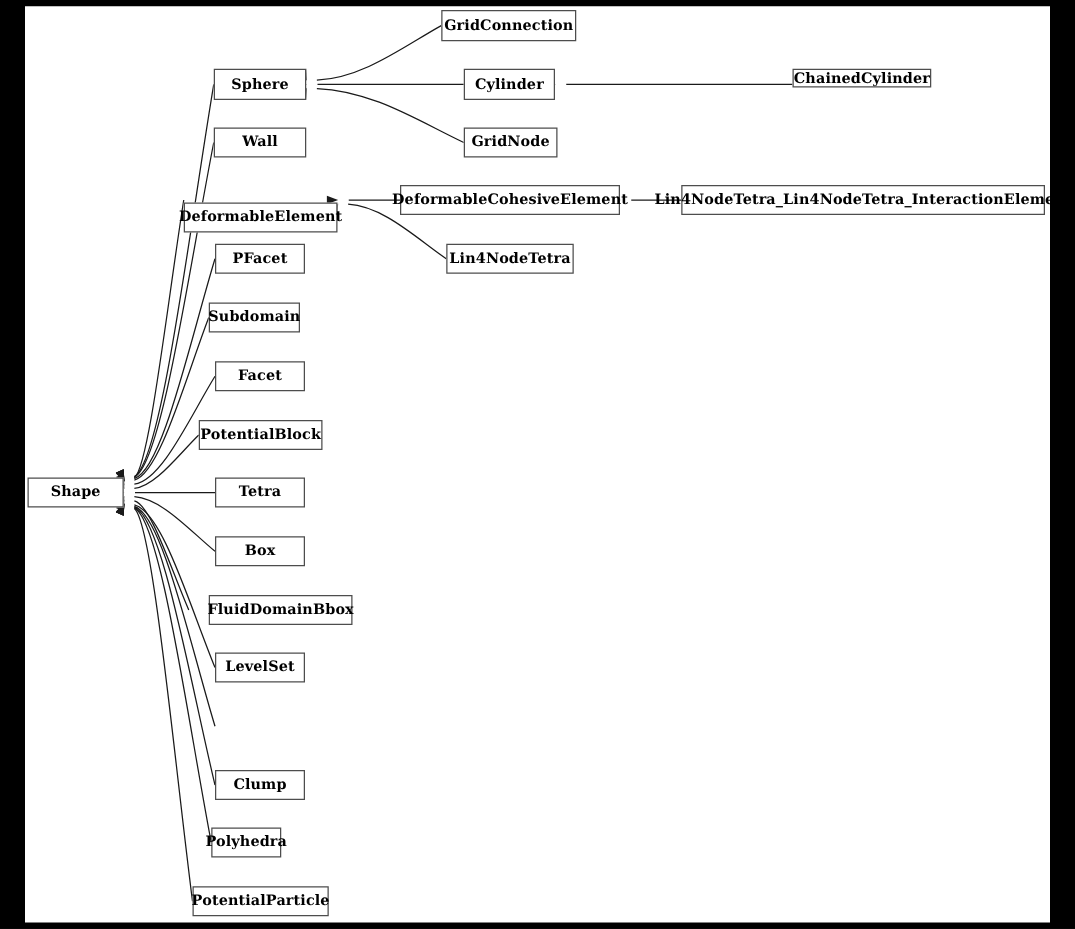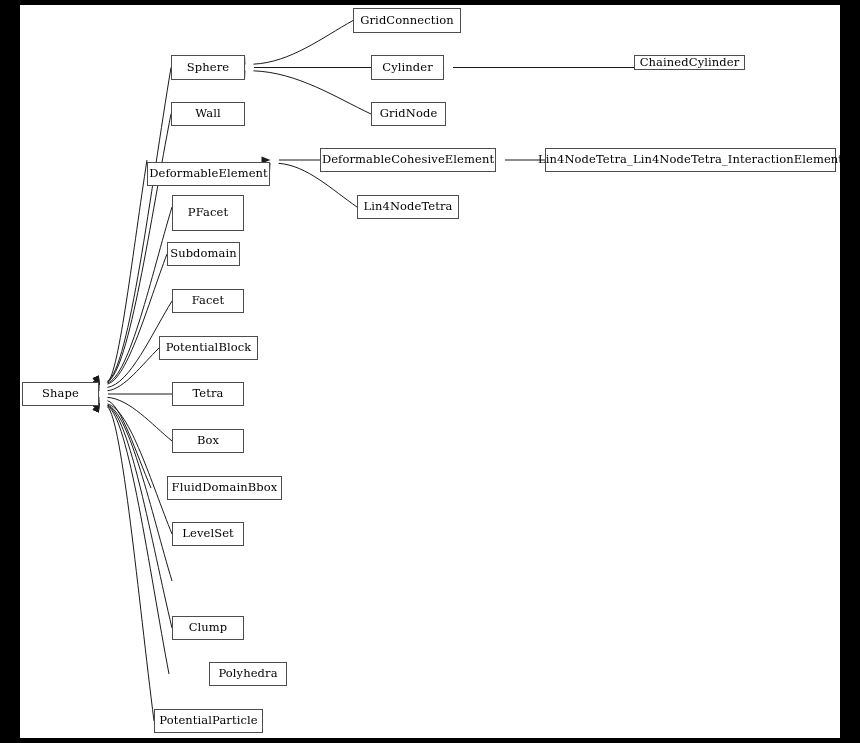--- a/index.html
+++ b/index.html
@@ -38,20 +38,21 @@
     border: 1px solid #4d4d4d;
     background: #ffffff;
     color: #000000;
     display: flex;
     align-items: center;
     justify-content: center;
     font-size: 11.5px;
     line-height: 1;
     white-space: nowrap;
     letter-spacing: 0.1px;
+    font-weight: bold;
   }
   .node-label {
     display: block;
     padding: 0 2px;
   }
 </style>
 </head>
 <body>
 
 <div id="root">
@@ -108,21 +109,21 @@
         </div>
         <div class="node" style="left: 151px; top: 50px; width: 74px; height: 25px; border-color: rgb(77, 77, 77);">
           <span class="node-label">Sphere</span>
         </div>
         <div class="node" style="left: 151px; top: 97px; width: 74px; height: 24px; border-color: rgb(77, 77, 77);">
           <span class="node-label">Wall</span>
         </div>
         <div class="node" style="left: 127px; top: 143px; width: 123px; height: 24px; border-color: rgb(77, 77, 77); margin-top: 14px;">
           <span class="node-label">DeformableElement</span>
         </div>
-        <div class="node" style="left: 152px; top: 190px; width: 72px; height: 36px; border-color: rgb(77, 77, 77);">
+        <div class="node" style="left: 152px; top: 190px; width: 72px; height: 24px; border-color: rgb(77, 77, 77);">
           <span class="node-label">PFacet</span>
         </div>
         <div class="node" style="left: 147px; top: 237px; width: 73px; height: 24px; border-color: rgb(77, 77, 77);">
           <span class="node-label">Subdomain</span>
         </div>
         <div class="node" style="left: 152px; top: 284px; width: 72px; height: 24px; border-color: rgb(77, 77, 77);">
           <span class="node-label">Facet</span>
         </div>
         <div class="node" style="left: 139px; top: 331px; width: 99px; height: 24px; border-color: rgb(77, 77, 77);">
           <span class="node-label">PotentialBlock</span>
@@ -138,21 +139,21 @@
         </div>
         <div class="node" style="left: 152px; top: 517px; width: 72px; height: 24px; border-color: rgb(77, 77, 77);">
           <span class="node-label">LevelSet</span>
         </div>
         <div class="node" style="left: 152px; top: 564px; width: 72px; height: 24px; border-color: rgb(77, 77, 77); margin-top: 47px;">
           <span class="node-label">Tetra</span>
         </div>
         <div class="node" style="left: 152px; top: 611px; width: 72px; height: 24px; border-color: rgb(77, 77, 77);">
           <span class="node-label">Clump</span>
         </div>
-        <div class="node" style="left: 149px; top: 657px; width: 78px; height: 24px; border-color: rgb(77, 77, 77); margin-left: 40px;">
+        <div class="node" style="left: 149px; top: 657px; width: 56px; height: 24px; border-color: rgb(77, 77, 77);">
           <span class="node-label">Polyhedra</span>
         </div>
         <div class="node" style="left: 134px; top: 704px; width: 109px; height: 24px; border-color: rgb(77, 77, 77);">
           <span class="node-label">PotentialParticle</span>
         </div>
         <div class="node" style="left: 333px; top: 3px; width: 108px; height: 25px; border-color: rgb(77, 77, 77);">
           <span class="node-label">GridConnection</span>
         </div>
         <div class="node" style="left: 351px; top: 50px; width: 73px; height: 25px; border-color: rgb(77, 77, 77);">
           <span class="node-label">Cylinder</span>

